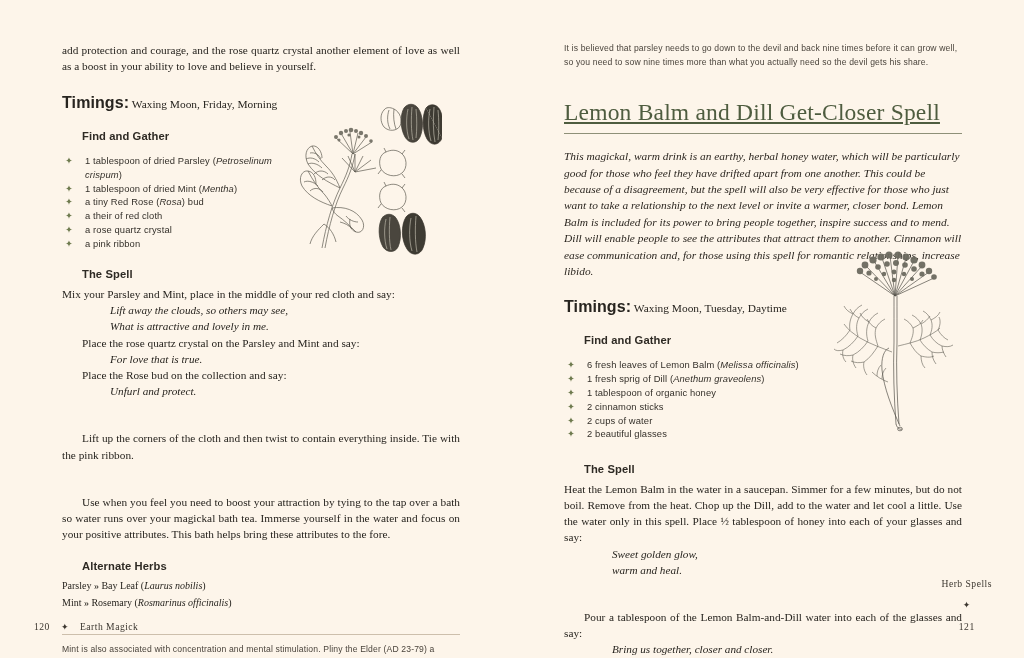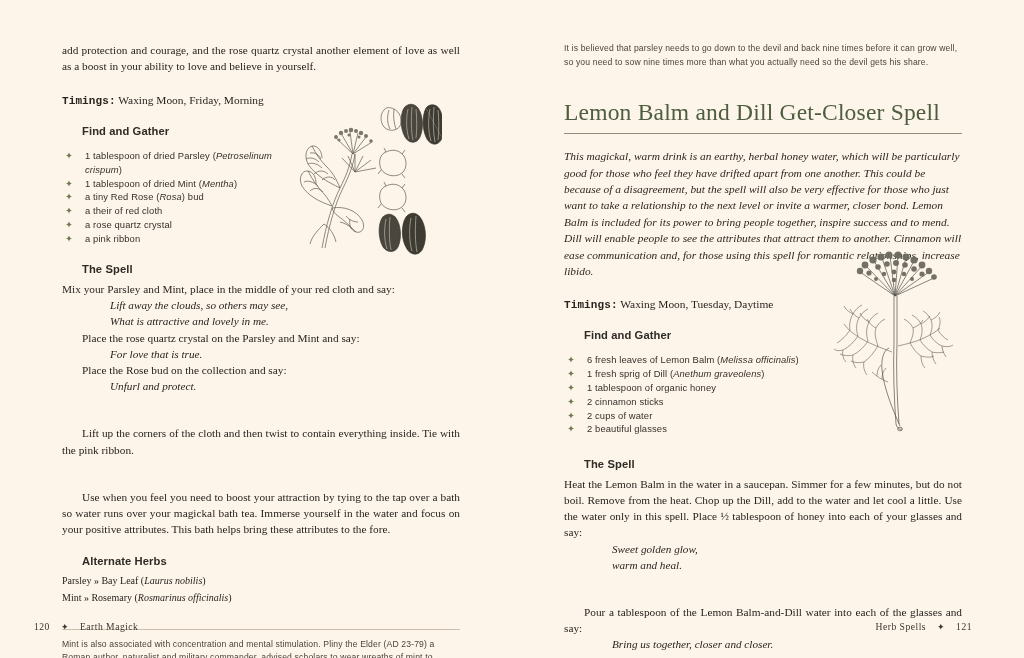--- a/index.html
+++ b/index.html
@@ -66,32 +66,33 @@
     letter-spacing: 0.1px;
     padding-left: 20px;
   }
   .timings-line {
     font-family: "Liberation Serif", serif;
     font-size: 11.4px;
     color: #27241f;
     margin: 0;
   }
   .timings-label {
-    font-family: Liberation Mono, monospace;
+    font-family: Liberation Sans, sans-serif;
     font-weight: bold;
-    font-size: 11px;
+    font-size: 16px;
     letter-spacing: 0.1px;
   }
   .spell-title {
     font-family: "Liberation Serif", serif;
     font-size: 23.5px;
     font-weight: normal;
     color: #4e5c3f;
     margin: 0;
     letter-spacing: 0.2px;
+    text-decoration: underline;
   }
   .title-rule {
     border: 0;
     border-top: 1px solid #8e9078;
     margin: 7px 0 0 0;
     height: 0;
   }
   .ingredients {
     list-style: none;
     margin: 0;
@@ -154,21 +155,21 @@
     font-family: "Liberation Serif", serif;
     font-size: 9.6px;
     color: #3b362f;
     letter-spacing: 0.5px;
     display: flex;
     align-items: center;
     gap: 11px;
     margin-top: 36px;
   }
   .footer-left  { left: 34px; }
-  .footer-right { right: 52px; }
+  .footer-right { right: 32px; flex-direction: column; }
   .footer-star { color: #3b362f; font-size: 9px; }
 
   
   .illo {
     position: absolute;
     pointer-events: none;
   }
   .illo-parsley { left: 292px; top: 96px; width: 150px; height: 160px; }
   .illo-dill    { left: 322px; top: 248px; width: 120px; height: 188px; }
   .mt6  { margin-top: 6px; }

